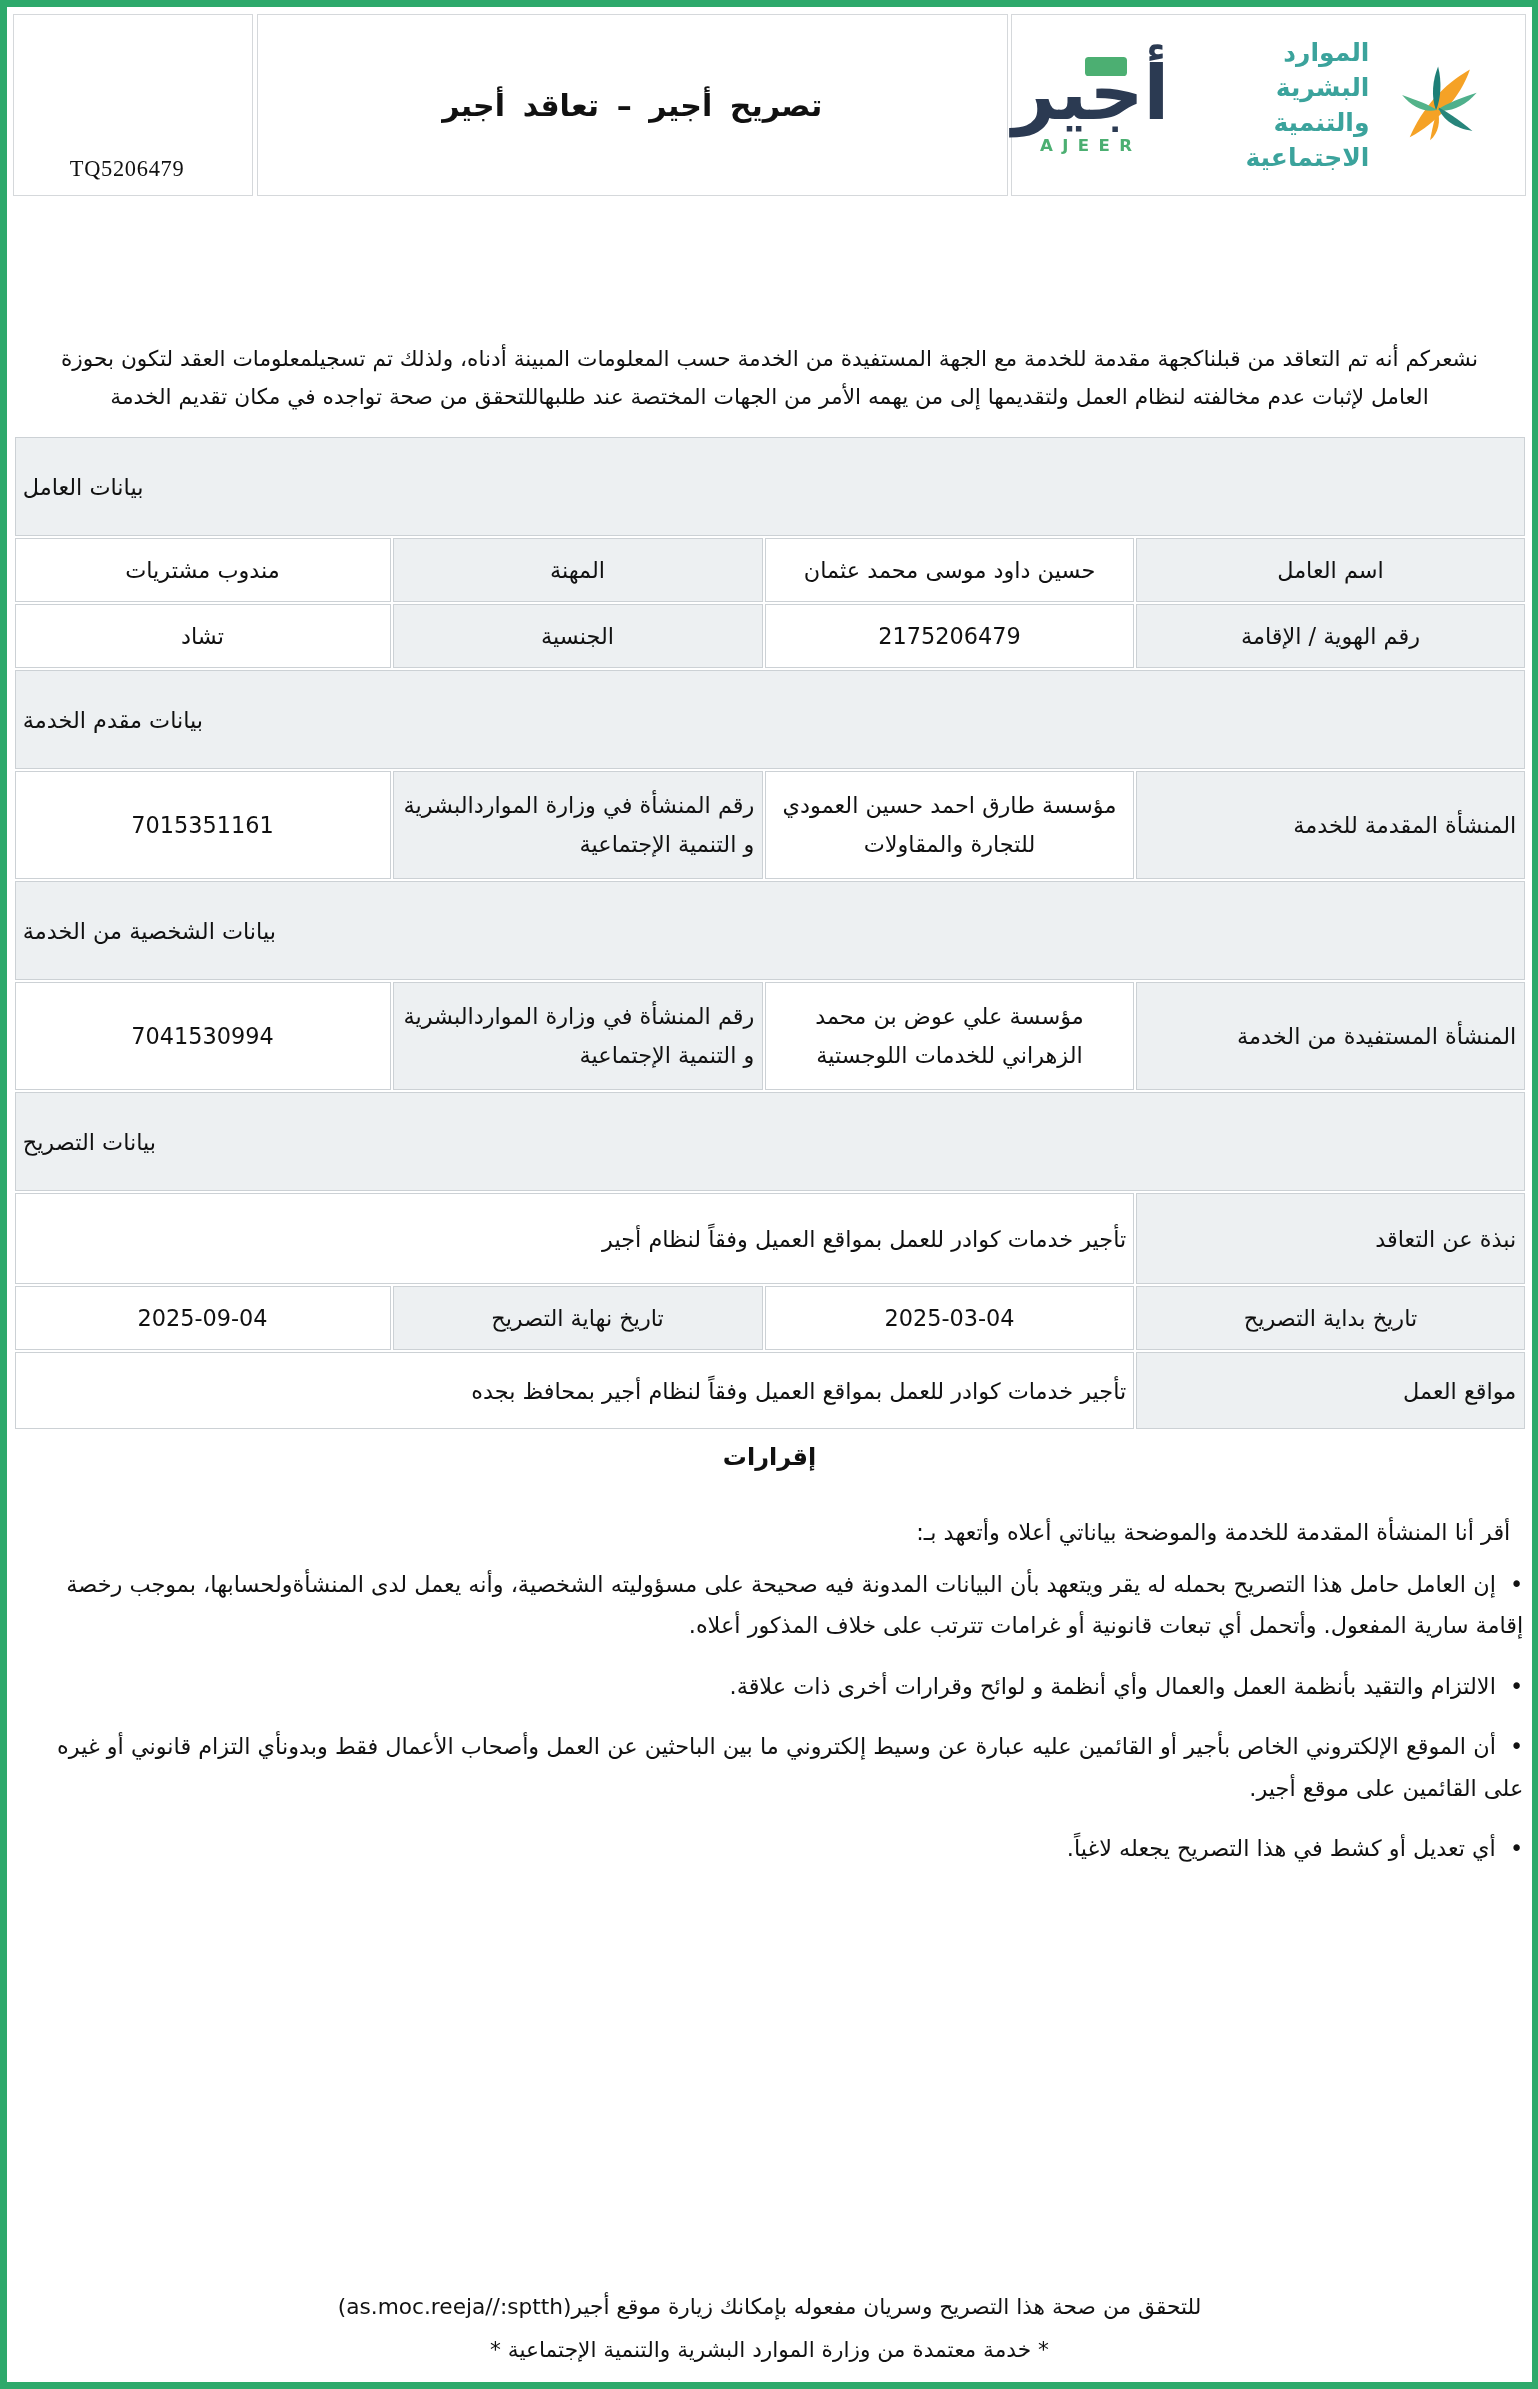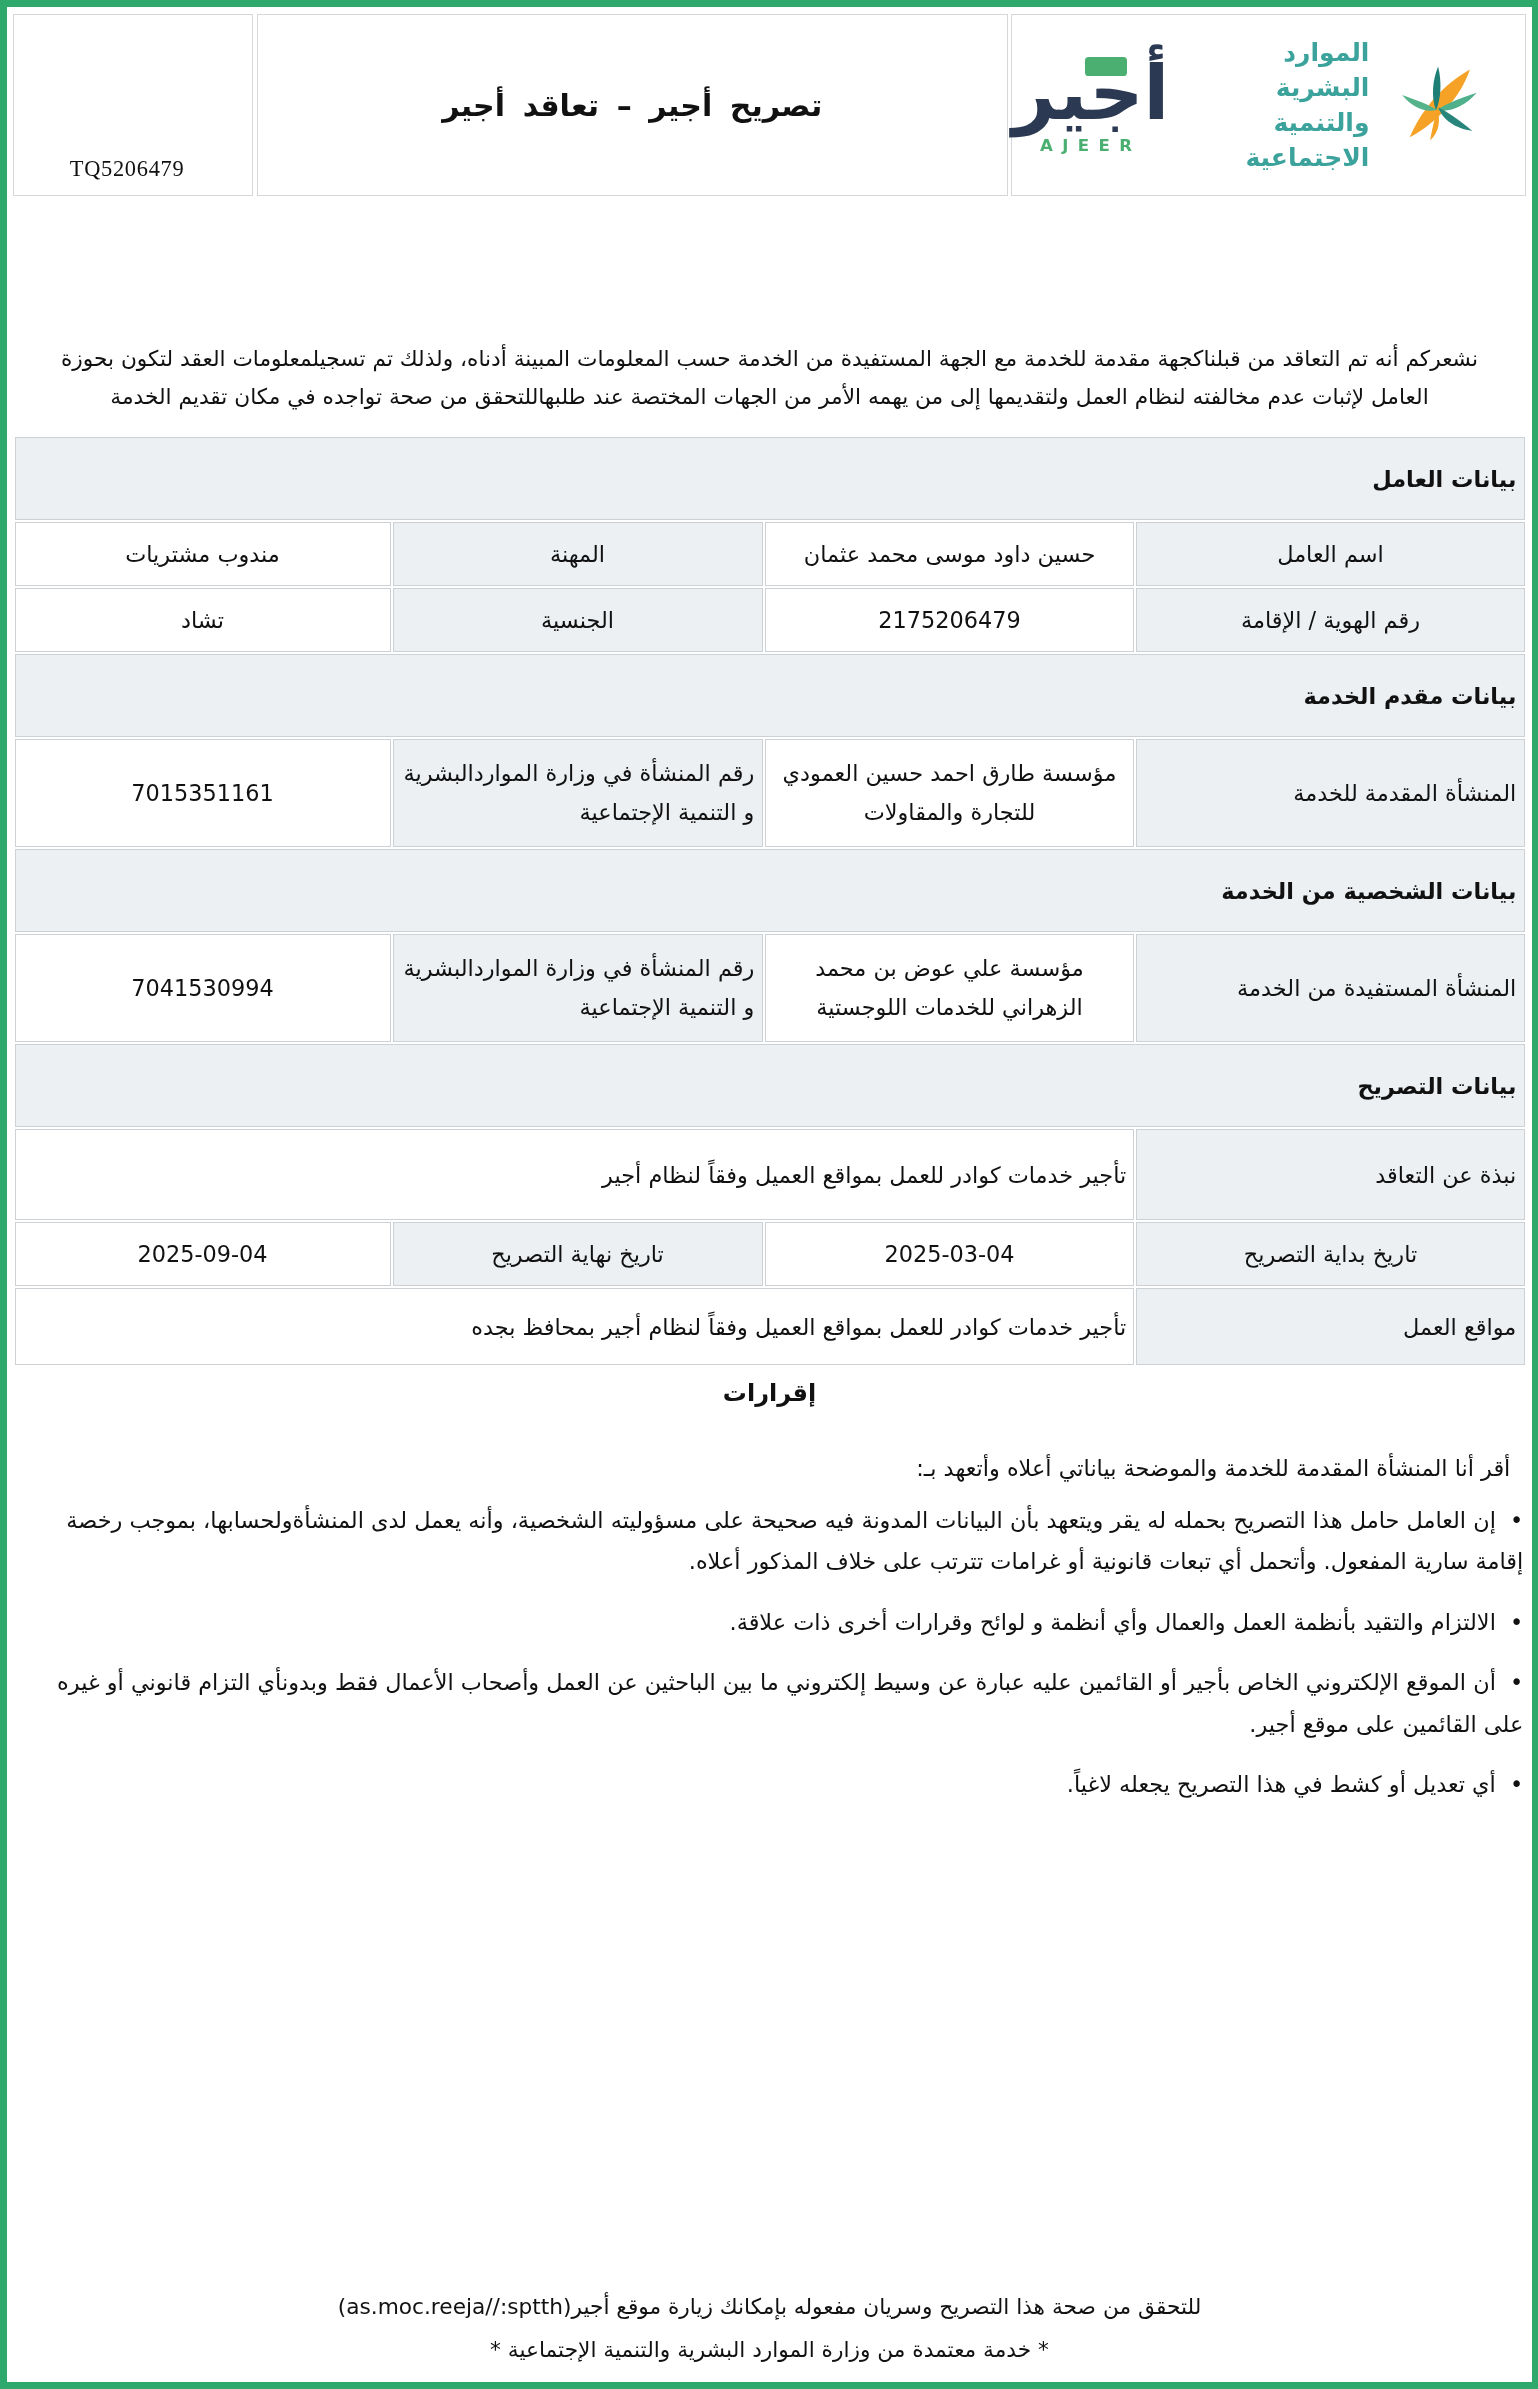--- a/index.html
+++ b/index.html
@@ -79,22 +79,22 @@
   }
   table.main td{
     border:1.4px solid #ccd1d5;
     box-sizing:border-box;
     font-size:22.4px;
     vertical-align:middle;
     padding:4.3px 7.2px;
   }
   td.sec{
     background:var(--section-bg,#EDF0F2);
-    text-align:right;font-weight:bold;font-size:24px;
-    height:83px;
+    text-align:left;font-weight:normal;font-size:24px;
+    height:99px;
   }
   td.label{
     background:var(--section-bg,#EDF0F2);
     text-align:right;padding-right:17.3px;
   }
   td.value{text-align:center;}
   td.value-span{text-align:right;padding-right:10px;}
   tr.r-std td{height:64px;text-align:center;}
   tr.r-est td{height:108px;line-height:1.75;}
   tr.r-sum td{height:91px;}

